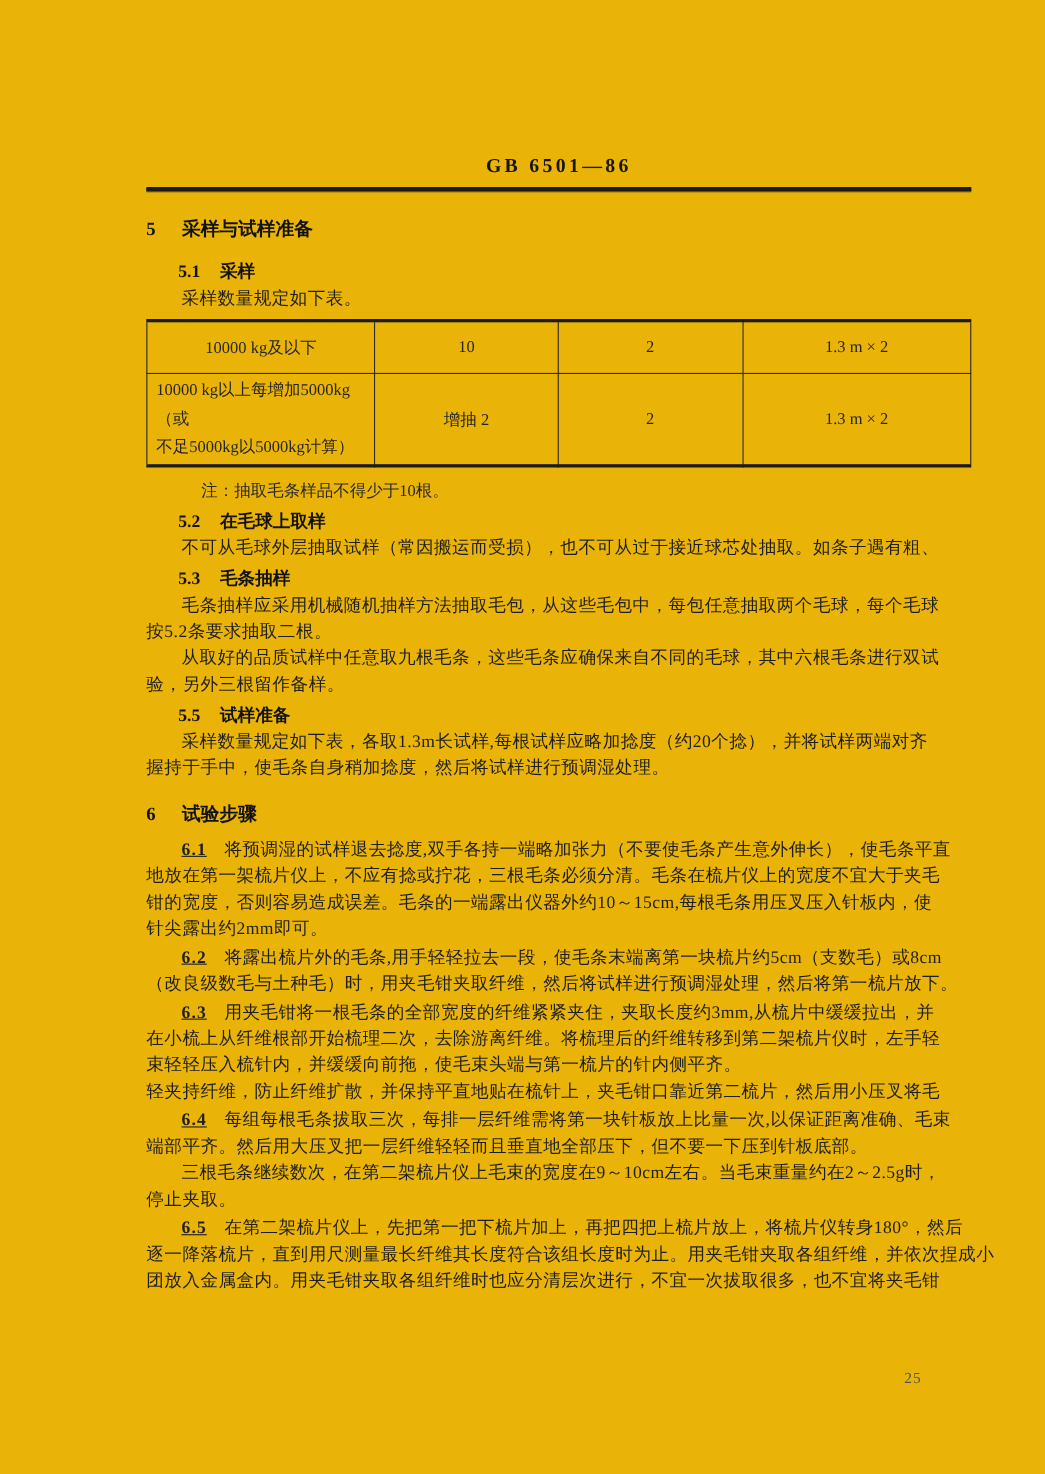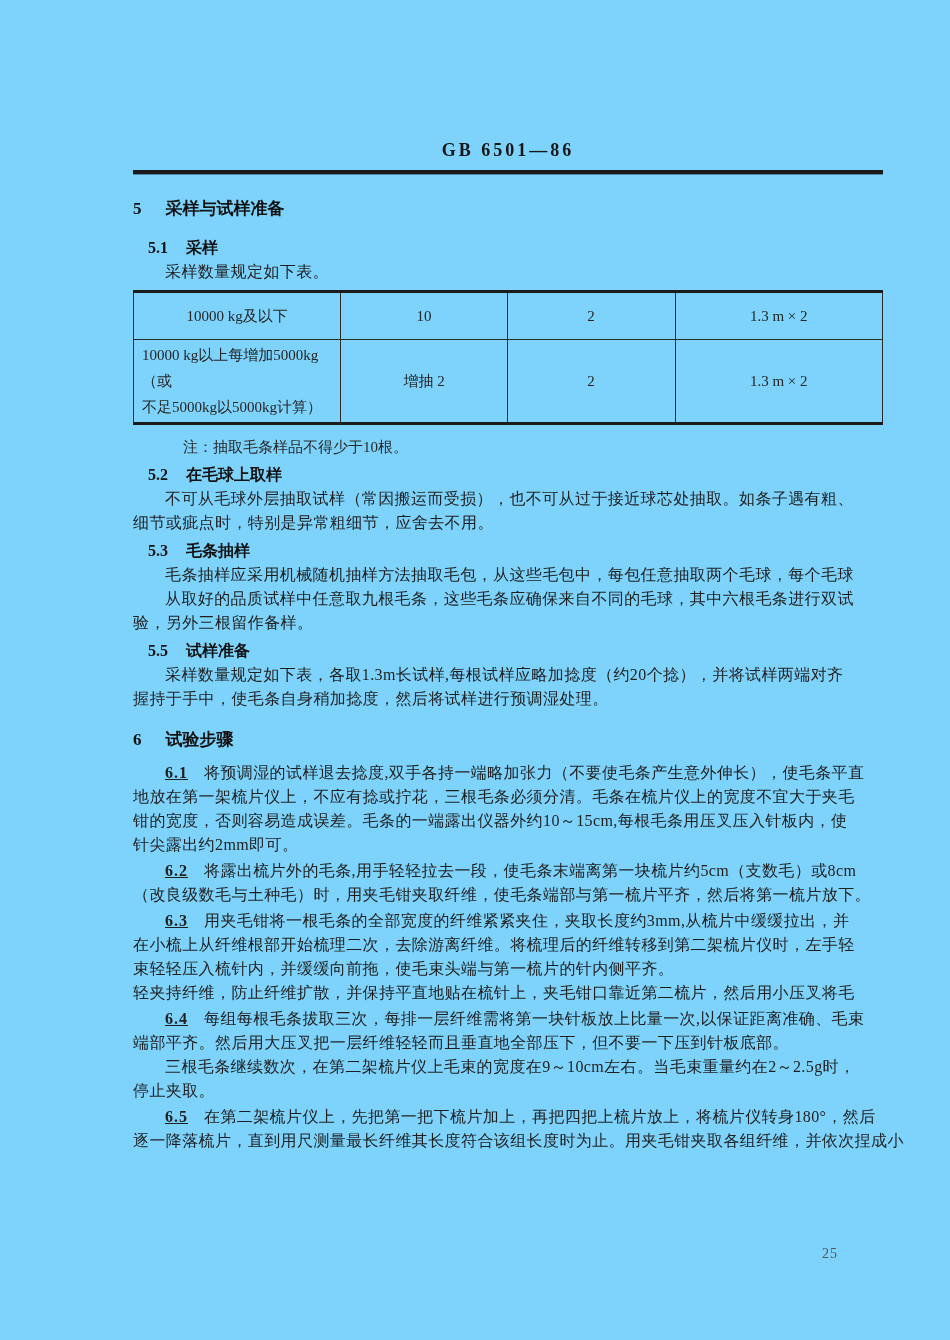--- a/index.html
+++ b/index.html
@@ -1,19 +1,19 @@
 <!DOCTYPE html>
 <html><head>
 <meta charset="utf-8">
 <style>
   html,body{margin:0;padding:0;background:#ffffff;}
   .page{
     position:relative;
     width:950px;height:1340px;
-    background:#7dd3fc;
+    background:#eab308;
     font-family:"Liberation Serif","DejaVu Serif",serif;
     color:#1f1f1f;
     overflow:hidden;
   }
   .content{
     position:absolute;
     left:133px;top:0;
     width:750px;
   }
   .code{
@@ -39,21 +39,21 @@
   }
   .h1 .hnum{margin-right:24px;}
   .h2{
     margin-top:4px;
     margin-left:15px;
     font-weight:bold;
     font-size:16px;
     line-height:24px;
     color:#121212;
   }
-  .h2 .hnum{margin-right:18px;}
+  .h2 .hnum{margin-right:18px;margin-left:14px;}
   .h2.first{margin-top:14px;}
   .bl{
     font-size:16px;
     line-height:24px;
     letter-spacing:0.4px;
     white-space:nowrap;
   }
   .ind2{text-indent:32px;}
   .pnum{
     font-weight:bold;
@@ -140,26 +140,26 @@
       </tr>
     </tbody>
       </table>
 
     <div class="note">注：抽取毛条样品不得少于10根。</div>
 
     <div class="h2">
       <span class="hnum">5.2</span><span>在毛球上取样</span>
     </div>
     <div class="bl ind2">不可从毛球外层抽取试样（常因搬运而受损），也不可从过于接近球芯处抽取。如条子遇有粗、</div>
-    <div class="bl">细节或疵点时，特别是异常粗细节，应舍去不用。</div>
 
     <div class="h2">
       <span class="hnum">5.3</span><span>毛条抽样</span>
     </div>
     <div class="bl ind2">毛条抽样应采用机械随机抽样方法抽取毛包，从这些毛包中，每包任意抽取两个毛球，每个毛球</div>
+    <div class="bl">按5.2条要求抽取二根。</div>
 
     <div class="bl ind2">从取好的品质试样中任意取九根毛条，这些毛条应确保来自不同的毛球，其中六根毛条进行双试</div>
     <div class="bl">验，另外三根留作备样。</div>
 
     <div class="h2">
       <span class="hnum">5.5</span><span>试样准备</span>
     </div>
     <div class="bl ind2">采样数量规定如下表，各取1.3m长试样,每根试样应略加捻度（约20个捻），并将试样两端对齐</div>
     <div class="bl">握持于手中，使毛条自身稍加捻度，然后将试样进行预调湿处理。</div>
 
@@ -170,37 +170,38 @@
     <div class="bl s6p" style="margin-top:8px;">
       <span class="pnum">6.1</span><span>将预调湿的试样退去捻度,双手各持一端略加张力（不要使毛条产生意外伸长），使毛条平直</span>
     </div>
     <div class="bl">地放在第一架梳片仪上，不应有捻或拧花，三根毛条必须分清。毛条在梳片仪上的宽度不宜大于夹毛</div>
     <div class="bl">钳的宽度，否则容易造成误差。毛条的一端露出仪器外约10～15cm,每根毛条用压叉压入针板内，使</div>
     <div class="bl">针尖露出约2mm即可。</div>
 
     <div class="bl s6p">
       <span class="pnum">6.2</span><span>将露出梳片外的毛条,用手轻轻拉去一段，使毛条末端离第一块梳片约5cm（支数毛）或8cm</span>
     </div>
-    <div class="bl">（改良级数毛与土种毛）时，用夹毛钳夹取纤维，使毛条端部与第一梳片平齐，然后将第一梳片放下。</div>
+    <div class="bl">（改良级数毛与土种毛）时，用夹毛钳夹取纤维，然后将试样进行预调湿处理，然后将第一梳片放下。</div>
 
     <div class="bl s6p">
       <span class="pnum">6.3</span><span>用夹毛钳将一根毛条的全部宽度的纤维紧紧夹住，夹取长度约3mm,从梳片中缓缓拉出，并</span>
     </div>
     <div class="bl">在小梳上从纤维根部开始梳理二次，去除游离纤维。将梳理后的纤维转移到第二架梳片仪时，左手轻</div>
     <div class="bl">束轻轻压入梳针内，并缓缓向前拖，使毛束头端与第一梳片的针内侧平齐。</div>
     <div class="bl">轻夹持纤维，防止纤维扩散，并保持平直地贴在梳针上，夹毛钳口靠近第二梳片，然后用小压叉将毛</div>
 
     <div class="bl s6p">
       <span class="pnum">6.4</span><span>每组每根毛条拔取三次，每排一层纤维需将第一块针板放上比量一次,以保证距离准确、毛束</span>
     </div>
     <div class="bl">端部平齐。然后用大压叉把一层纤维轻轻而且垂直地全部压下，但不要一下压到针板底部。</div>
     <div class="bl ind2">三根毛条继续数次，在第二架梳片仪上毛束的宽度在9～10cm左右。当毛束重量约在2～2.5g时，</div>
     <div class="bl">停止夹取。</div>
 
     <div class="bl s6p">
       <span class="pnum">6.5</span><span>在第二架梳片仪上，先把第一把下梳片加上，再把四把上梳片放上，将梳片仪转身180°，然后</span>
     </div>
     <div class="bl">逐一降落梳片，直到用尺测量最长纤维其长度符合该组长度时为止。用夹毛钳夹取各组纤维，并依次捏成小</div>
+    <div class="bl">团放入金属盒内。用夹毛钳夹取各组纤维时也应分清层次进行，不宜一次拔取很多，也不宜将夹毛钳</div>
 
   </div>
 
   <div class="pagenum">25</div>
 </div>
 
 </body></html>

